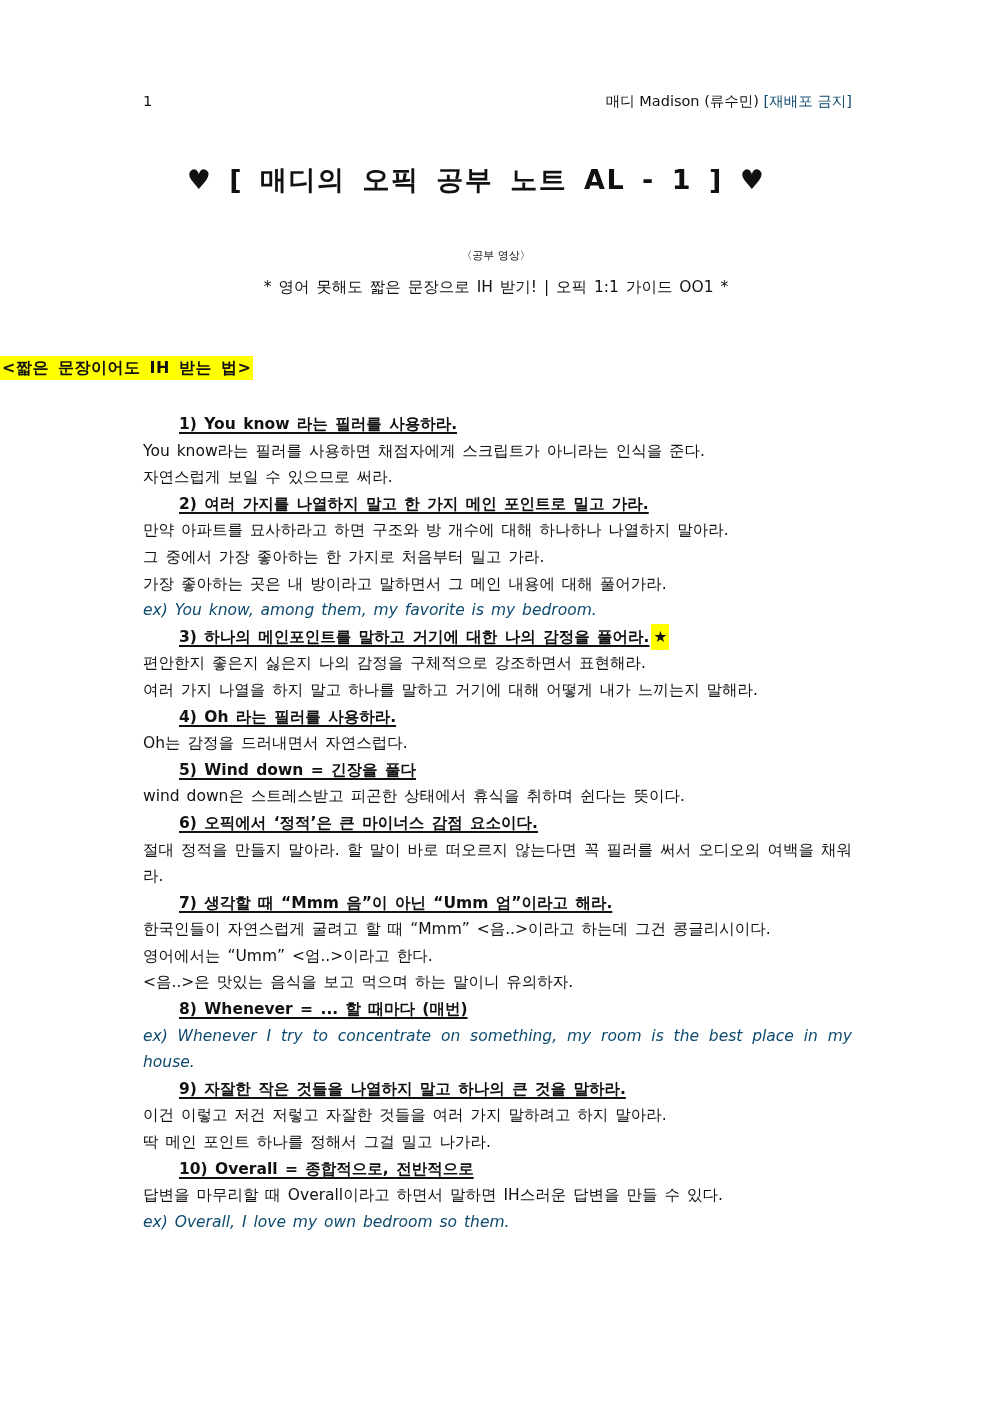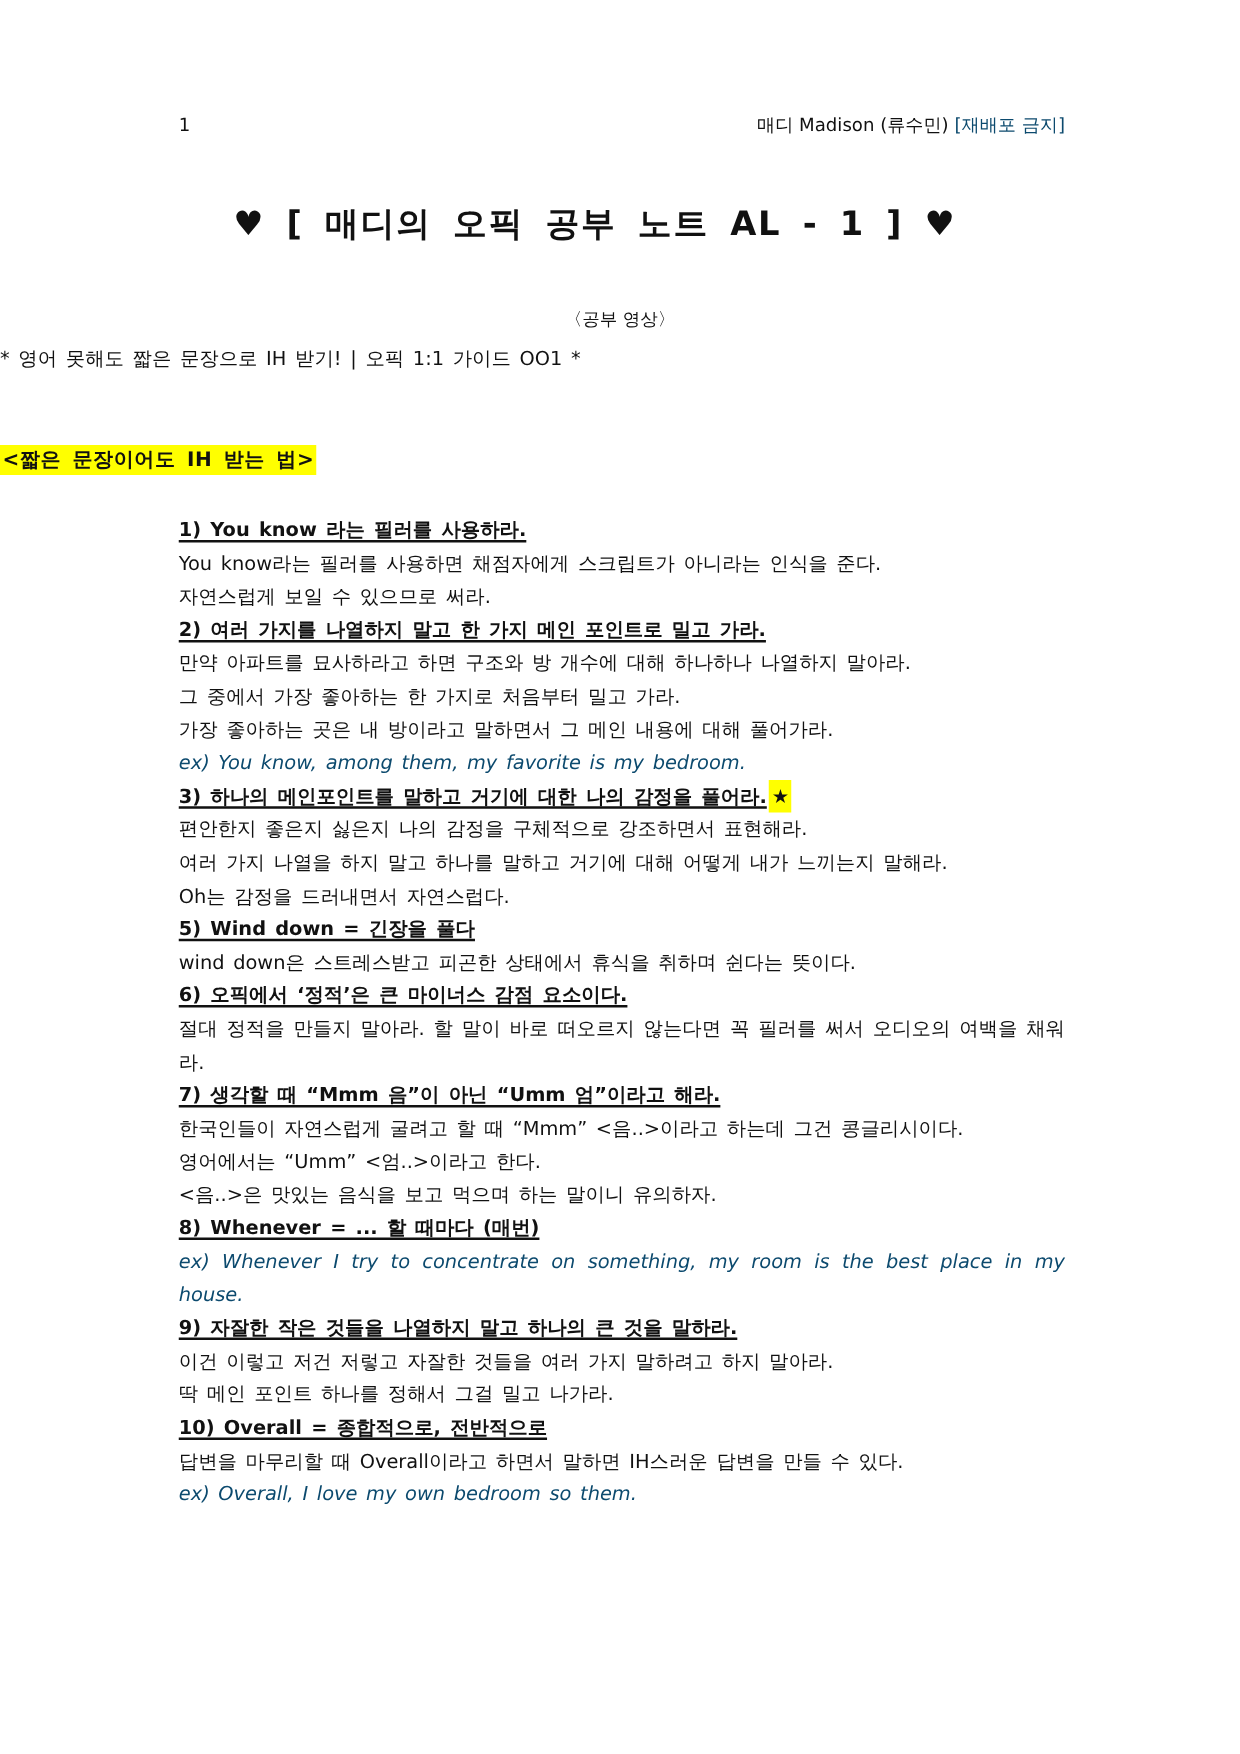--- a/index.html
+++ b/index.html
@@ -55,29 +55,29 @@
       letter-spacing: 1.5px;
       word-spacing: 6px;
       line-height: 40px;
     }
     .video-label {
       position: absolute;
       top: 245px;
       left: 0;
       width: 992px;
       text-align: center;
-      font-size: 14px;
+      font-size: 11px;
       line-height: 22px;
     }
     .video-title {
       position: absolute;
       top: 275px;
       left: 0;
       width: 992px;
-      text-align: left;
+      text-align: center;
       font-size: 15.5px;
       line-height: 24px;
       word-spacing: 2px;
     }
     .section-heading-wrap {
       position: absolute;
       top: 356px;
       left: 0;
       width: 992px;
       text-align: left;
@@ -108,20 +108,21 @@
     .line.wrap {
       white-space: normal;
       height: auto;
       text-align: justify;
     }
     .heading {
       font-weight: bold;
       text-decoration: underline;
       text-underline-offset: 3px;
       text-decoration-thickness: 1.5px;
+      margin-left: 36px;
     }
     .example {
       color: #0c4a6e;
       font-style: italic;
     }
     .star {
       display: inline-block;
       background: #ffff00;
       padding: 0 2px;
       text-decoration: none;
@@ -156,20 +157,21 @@
     <div class="line heading">2) 여러 가지를 나열하지 말고 한 가지 메인 포인트로 밀고 가라.</div>
     <div class="line">만약 아파트를 묘사하라고 하면 구조와 방 개수에 대해 하나하나 나열하지 말아라.</div>
     <div class="line">그 중에서 가장 좋아하는 한 가지로 처음부터 밀고 가라.</div>
     <div class="line">가장 좋아하는 곳은 내 방이라고 말하면서 그 메인 내용에 대해 풀어가라.</div>
     <div class="line example">ex) You know, among them, my favorite is my bedroom.</div>
 
     <div class="line"><span class="heading">3) 하나의 메인포인트를 말하고 거기에 대한 나의 감정을 풀어라.</span><span class="star heading">★</span></div>
     <div class="line">편안한지 좋은지 싫은지 나의 감정을 구체적으로 강조하면서 표현해라.</div>
     <div class="line">여러 가지 나열을 하지 말고 하나를 말하고 거기에 대해 어떻게 내가 느끼는지 말해라.</div>
 
+    <div class="line heading">4) Oh 라는 필러를 사용하라.</div>
     <div class="line">Oh는 감정을 드러내면서 자연스럽다.</div>
 
     <div class="line heading">5) Wind down = 긴장을 풀다</div>
     <div class="line">wind down은 스트레스받고 피곤한 상태에서 휴식을 취하며 쉰다는 뜻이다.</div>
 
     <div class="line heading">6) 오픽에서 ‘정적’은 큰 마이너스 감점 요소이다.</div>
     <div class="line wrap">절대 정적을 만들지 말아라. 할 말이 바로 떠오르지 않는다면 꼭 필러를 써서 오디오의 여백을 채워라.</div>
 
     <div class="line heading">7) 생각할 때 “Mmm 음”이 아닌 “Umm 엄”이라고 해라.</div>
     <div class="line">한국인들이 자연스럽게 굴려고 할 때 “Mmm” &lt;음..&gt;이라고 하는데 그건 콩글리시이다.</div>

